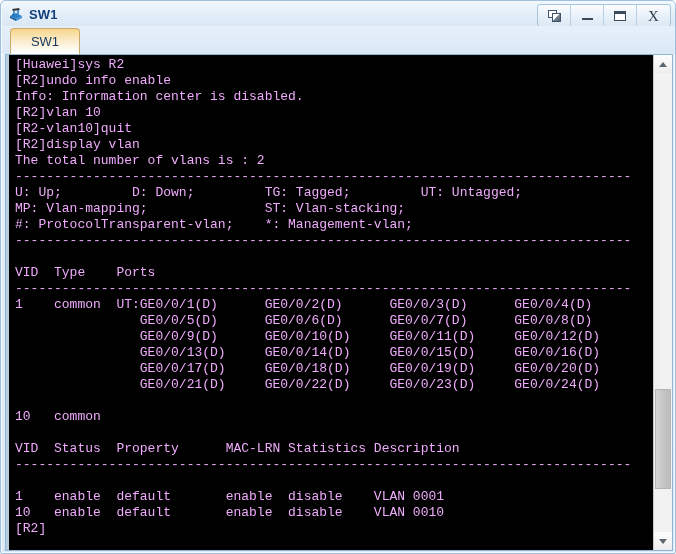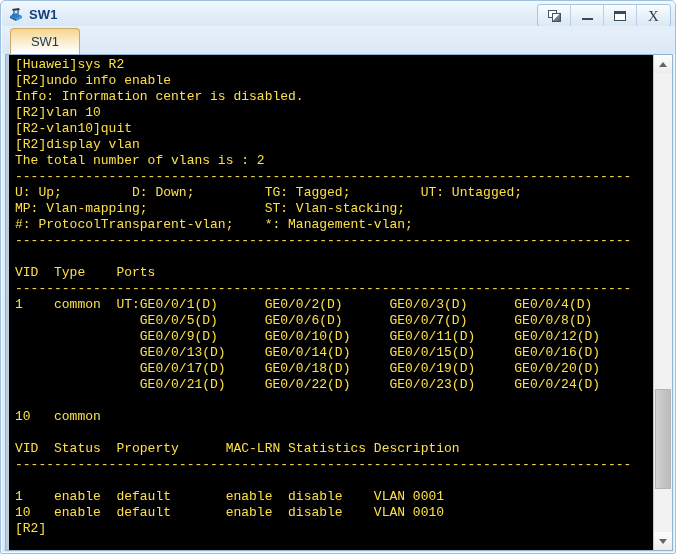--- a/index.html
+++ b/index.html
@@ -260,21 +260,21 @@
   </div>
 
   <div id="tabstrip">
     <div id="tab-sw1">
       <span>SW1</span>
     </div>
   </div>
 
   <div id="term-frame">
     <div id="term-inner">
-      <pre id="term-text" style="color: #fde047;">[Huawei]sys R2
+      <pre id="term-text" style="color: #f0abfc;">[Huawei]sys R2
 [R2]undo info enable
 Info: Information center is disabled.
 [R2]vlan 10
 [R2-vlan10]quit
 [R2]display vlan
 The total number of vlans is : 2
 -------------------------------------------------------------------------------
 U: Up;         D: Down;         TG: Tagged;         UT: Untagged;
 MP: Vlan-mapping;               ST: Vlan-stacking;
 #: ProtocolTransparent-vlan;    *: Management-vlan;

